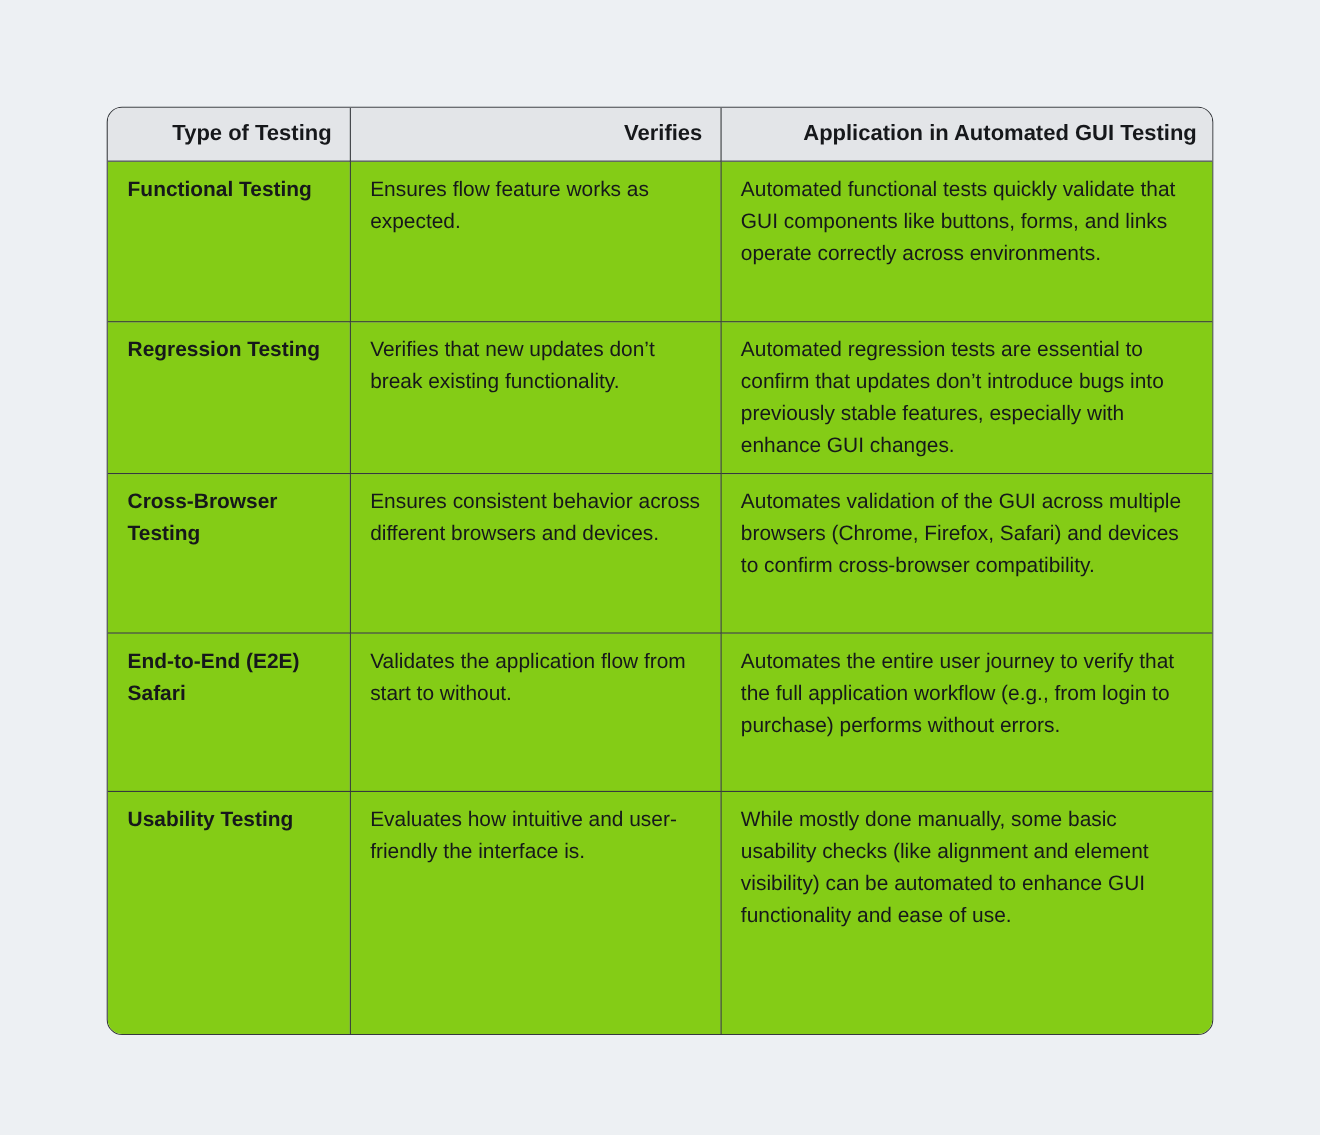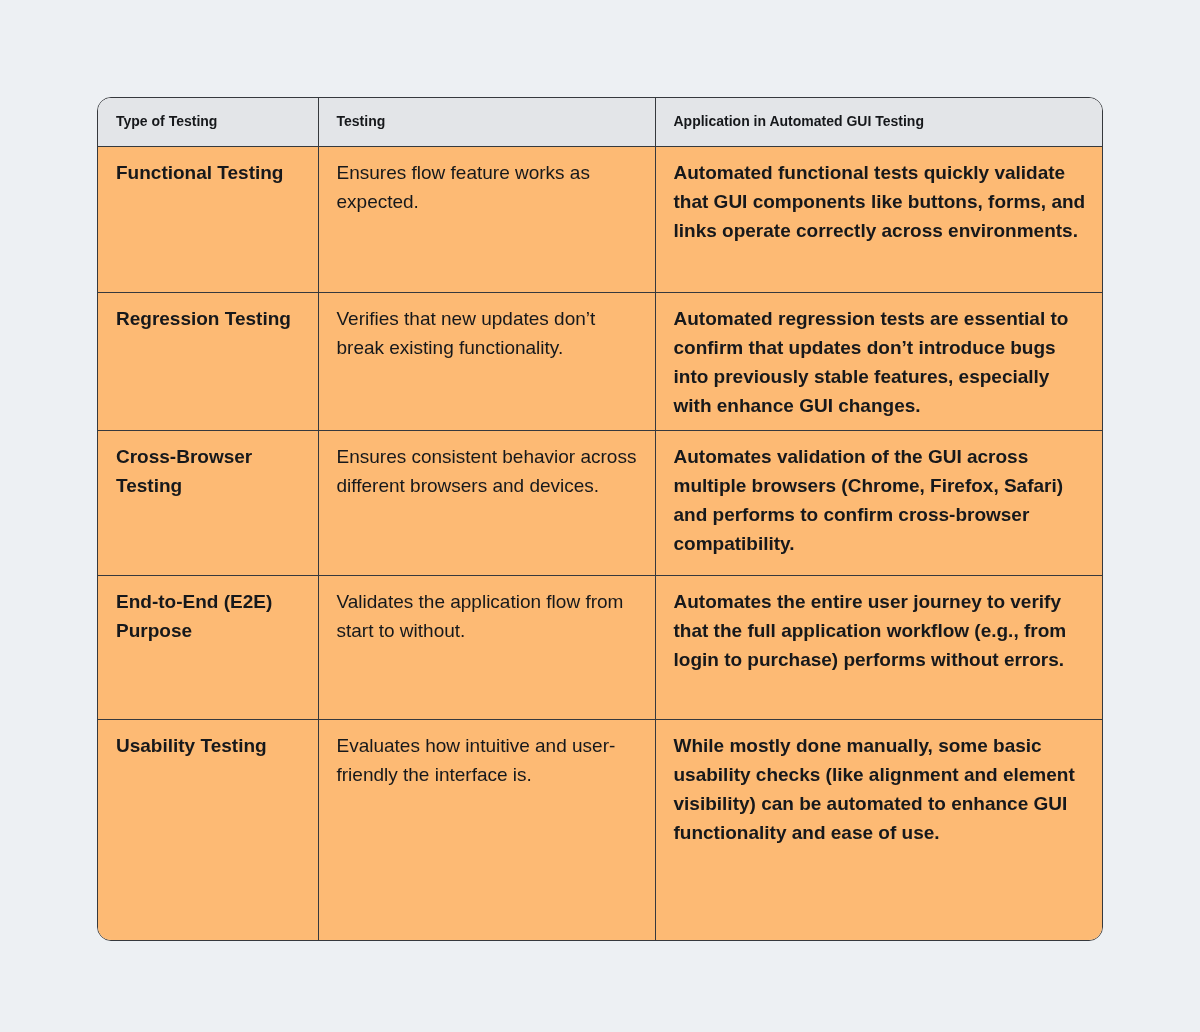--- a/index.html
+++ b/index.html
@@ -56,40 +56,40 @@
   table.testing-table tbody tr:last-child td {
     border-bottom: none;
   }
 
   table.testing-table thead tr {
     height: 48.5px;
   }
   table.testing-table th {
     background: #e3e5e8;
     font-weight: 700;
-    font-size: 14px;
+    font-size: 20px;
     vertical-align: middle;
     padding: 4px 16px 6px 18px;
+    text-align: right;
   }
 
   table.testing-table td {
     vertical-align: top;
     padding: 11px 16px 10px 18px;
-    background: #fdba74;
+    background: #84cc16;
   }
   td.cell-type {
     font-weight: 700;
     padding-right: 46px;
   }
   td.cell-purpose {
     padding-right: 60px;
   }
   td.cell-application {
     padding-right: 56px;
-    font-weight: bold;
   }
 
   
   tbody tr.row-0 { height: 146px; }
   tbody tr.row-1 { height: 122px; }
   tbody tr.row-2 { height: 145px; }
   tbody tr.row-3 { height: 144px; }
   tbody tr.row-4 { height: 220px; }
 </style>
 </head>
@@ -99,42 +99,42 @@
   <div class="table-wrap">
     <table class="testing-table">
       <colgroup>
         <col class="col-type">
         <col class="col-purpose">
         <col class="col-application">
       </colgroup>
       <thead>
         <tr>
           <th>Type of Testing</th>
-          <th>Testing</th>
+          <th>Verifies</th>
           <th>Application in Automated GUI Testing</th>
         </tr>
       </thead>
       <tbody>
         <tr class="row-0">
           <td class="cell-type">Functional Testing</td>
           <td class="cell-purpose">Ensures flow feature works as expected.</td>
           <td class="cell-application">Automated functional tests quickly validate that GUI components like buttons, forms, and links operate correctly across environments.</td>
         </tr>
         <tr class="row-1">
           <td class="cell-type">Regression Testing</td>
           <td class="cell-purpose">Verifies that new updates don’t break existing functionality.</td>
           <td class="cell-application">Automated regression tests are essential to confirm that updates don’t introduce bugs into previously stable features, especially with enhance GUI changes.</td>
         </tr>
         <tr class="row-2">
           <td class="cell-type">Cross-Browser Testing</td>
           <td class="cell-purpose">Ensures consistent behavior across different browsers and devices.</td>
-          <td class="cell-application">Automates validation of the GUI across multiple browsers (Chrome, Firefox, Safari) and performs to confirm cross-browser compatibility.</td>
+          <td class="cell-application">Automates validation of the GUI across multiple browsers (Chrome, Firefox, Safari) and devices to confirm cross-browser compatibility.</td>
         </tr>
         <tr class="row-3">
-          <td class="cell-type">End-to-End (E2E) Purpose</td>
+          <td class="cell-type">End-to-End (E2E) Safari</td>
           <td class="cell-purpose">Validates the application flow from start to without.</td>
           <td class="cell-application">Automates the entire user journey to verify that the full application workflow (e.g., from login to purchase) performs without errors.</td>
         </tr>
         <tr class="row-4">
           <td class="cell-type">Usability Testing</td>
           <td class="cell-purpose">Evaluates how intuitive and user-friendly the interface is.</td>
           <td class="cell-application">While mostly done manually, some basic usability checks (like alignment and element visibility) can be automated to enhance GUI functionality and ease of use.</td>
         </tr>
       </tbody>
     </table>

